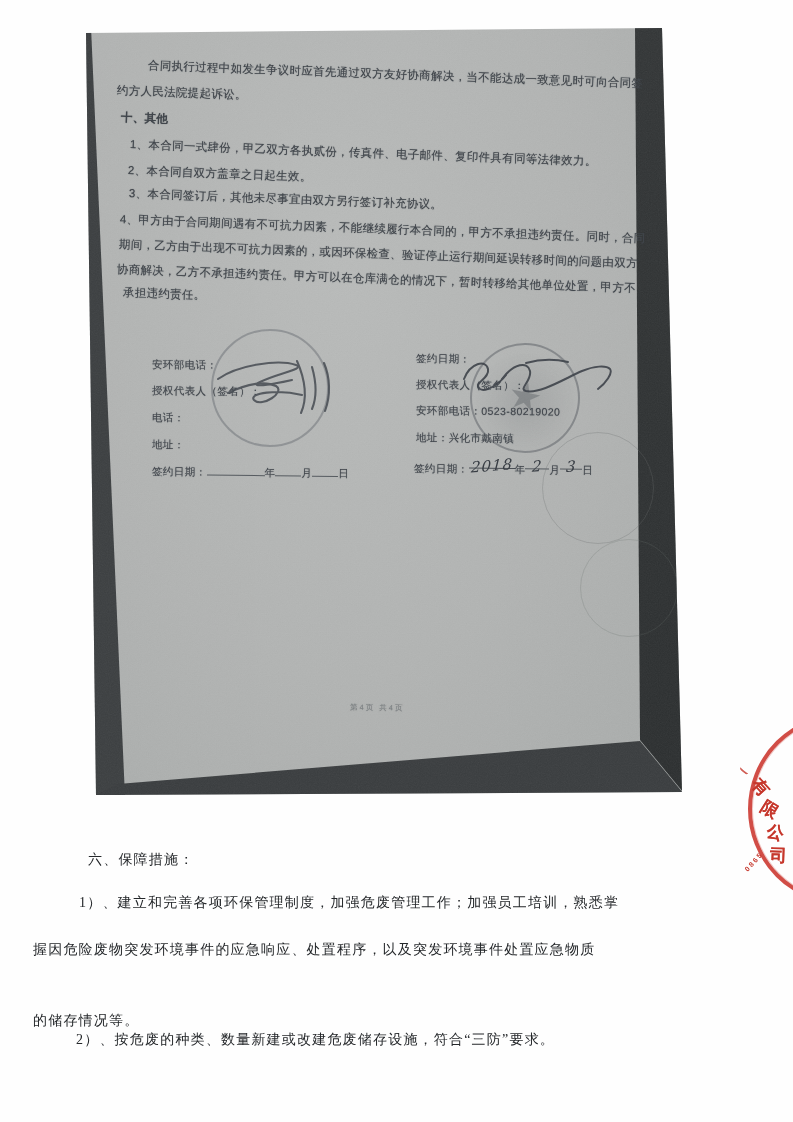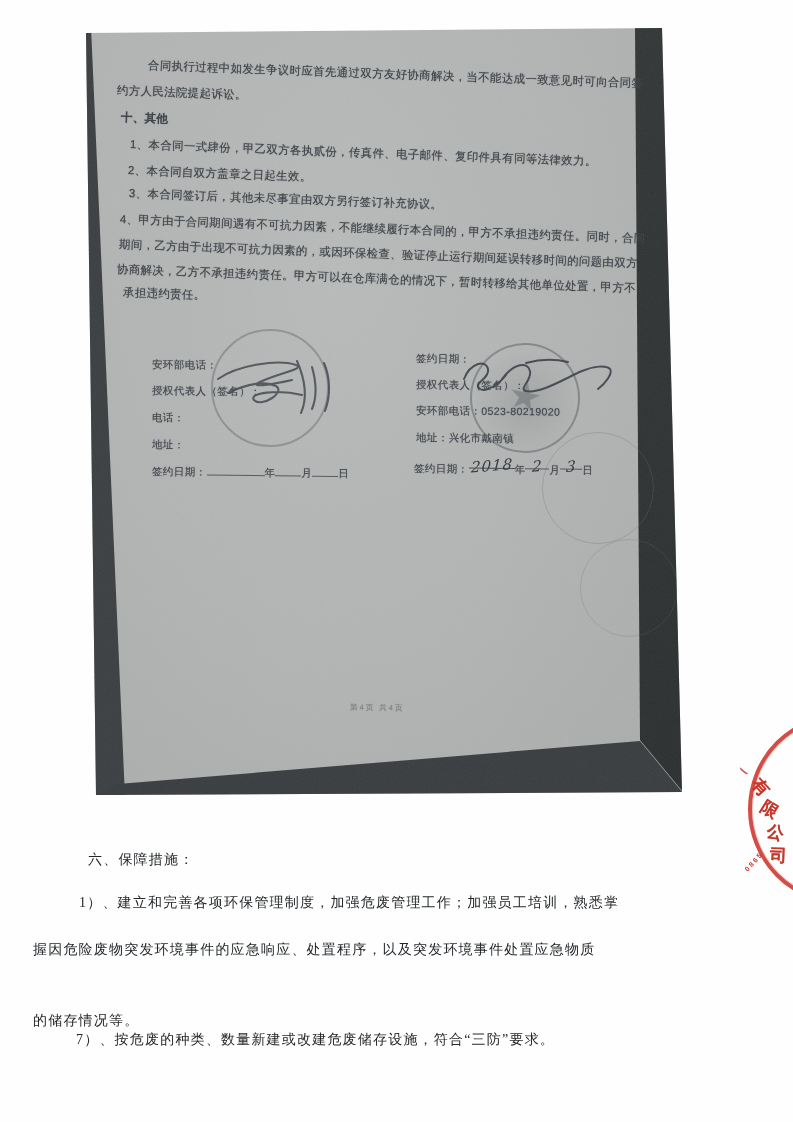--- a/index.html
+++ b/index.html
@@ -161,13 +161,13 @@
 <span class="stamp-char" style="left:752px;top:776px;transform:rotate(48deg)">有</span>
 <span class="stamp-char" style="left:761px;top:798px;transform:rotate(32deg)">限</span>
 <span class="stamp-char" style="left:767px;top:821px;transform:rotate(16deg)">公</span>
 <span class="stamp-char" style="left:770px;top:844px;transform:rotate(2deg)">司</span>
 <span class="stamp-digits">0865</span>
 
 <div class="doc-line" style="left:88px;top:851px">六、保障措施：</div>
 <div class="doc-line" style="left:79px;top:894px">1）、建立和完善各项环保管理制度，加强危废管理工作；加强员工培训，熟悉掌</div>
 <div class="doc-line" style="left:33px;top:941px">握因危险废物突发环境事件的应急响应、处置程序，以及突发环境事件处置应急物质</div>
 <div class="doc-line" style="left:33px;top:1012px">的储存情况等。</div>
-<div class="doc-line" style="left:76px;top:1031px">7）、按危废的种类、数量新建或改建危废储存设施，符合“三防”要求。</div>
+<div class="doc-line" style="left:76px;top:1031px">2）、按危废的种类、数量新建或改建危废储存设施，符合“三防”要求。</div>
 
 </body></html>

